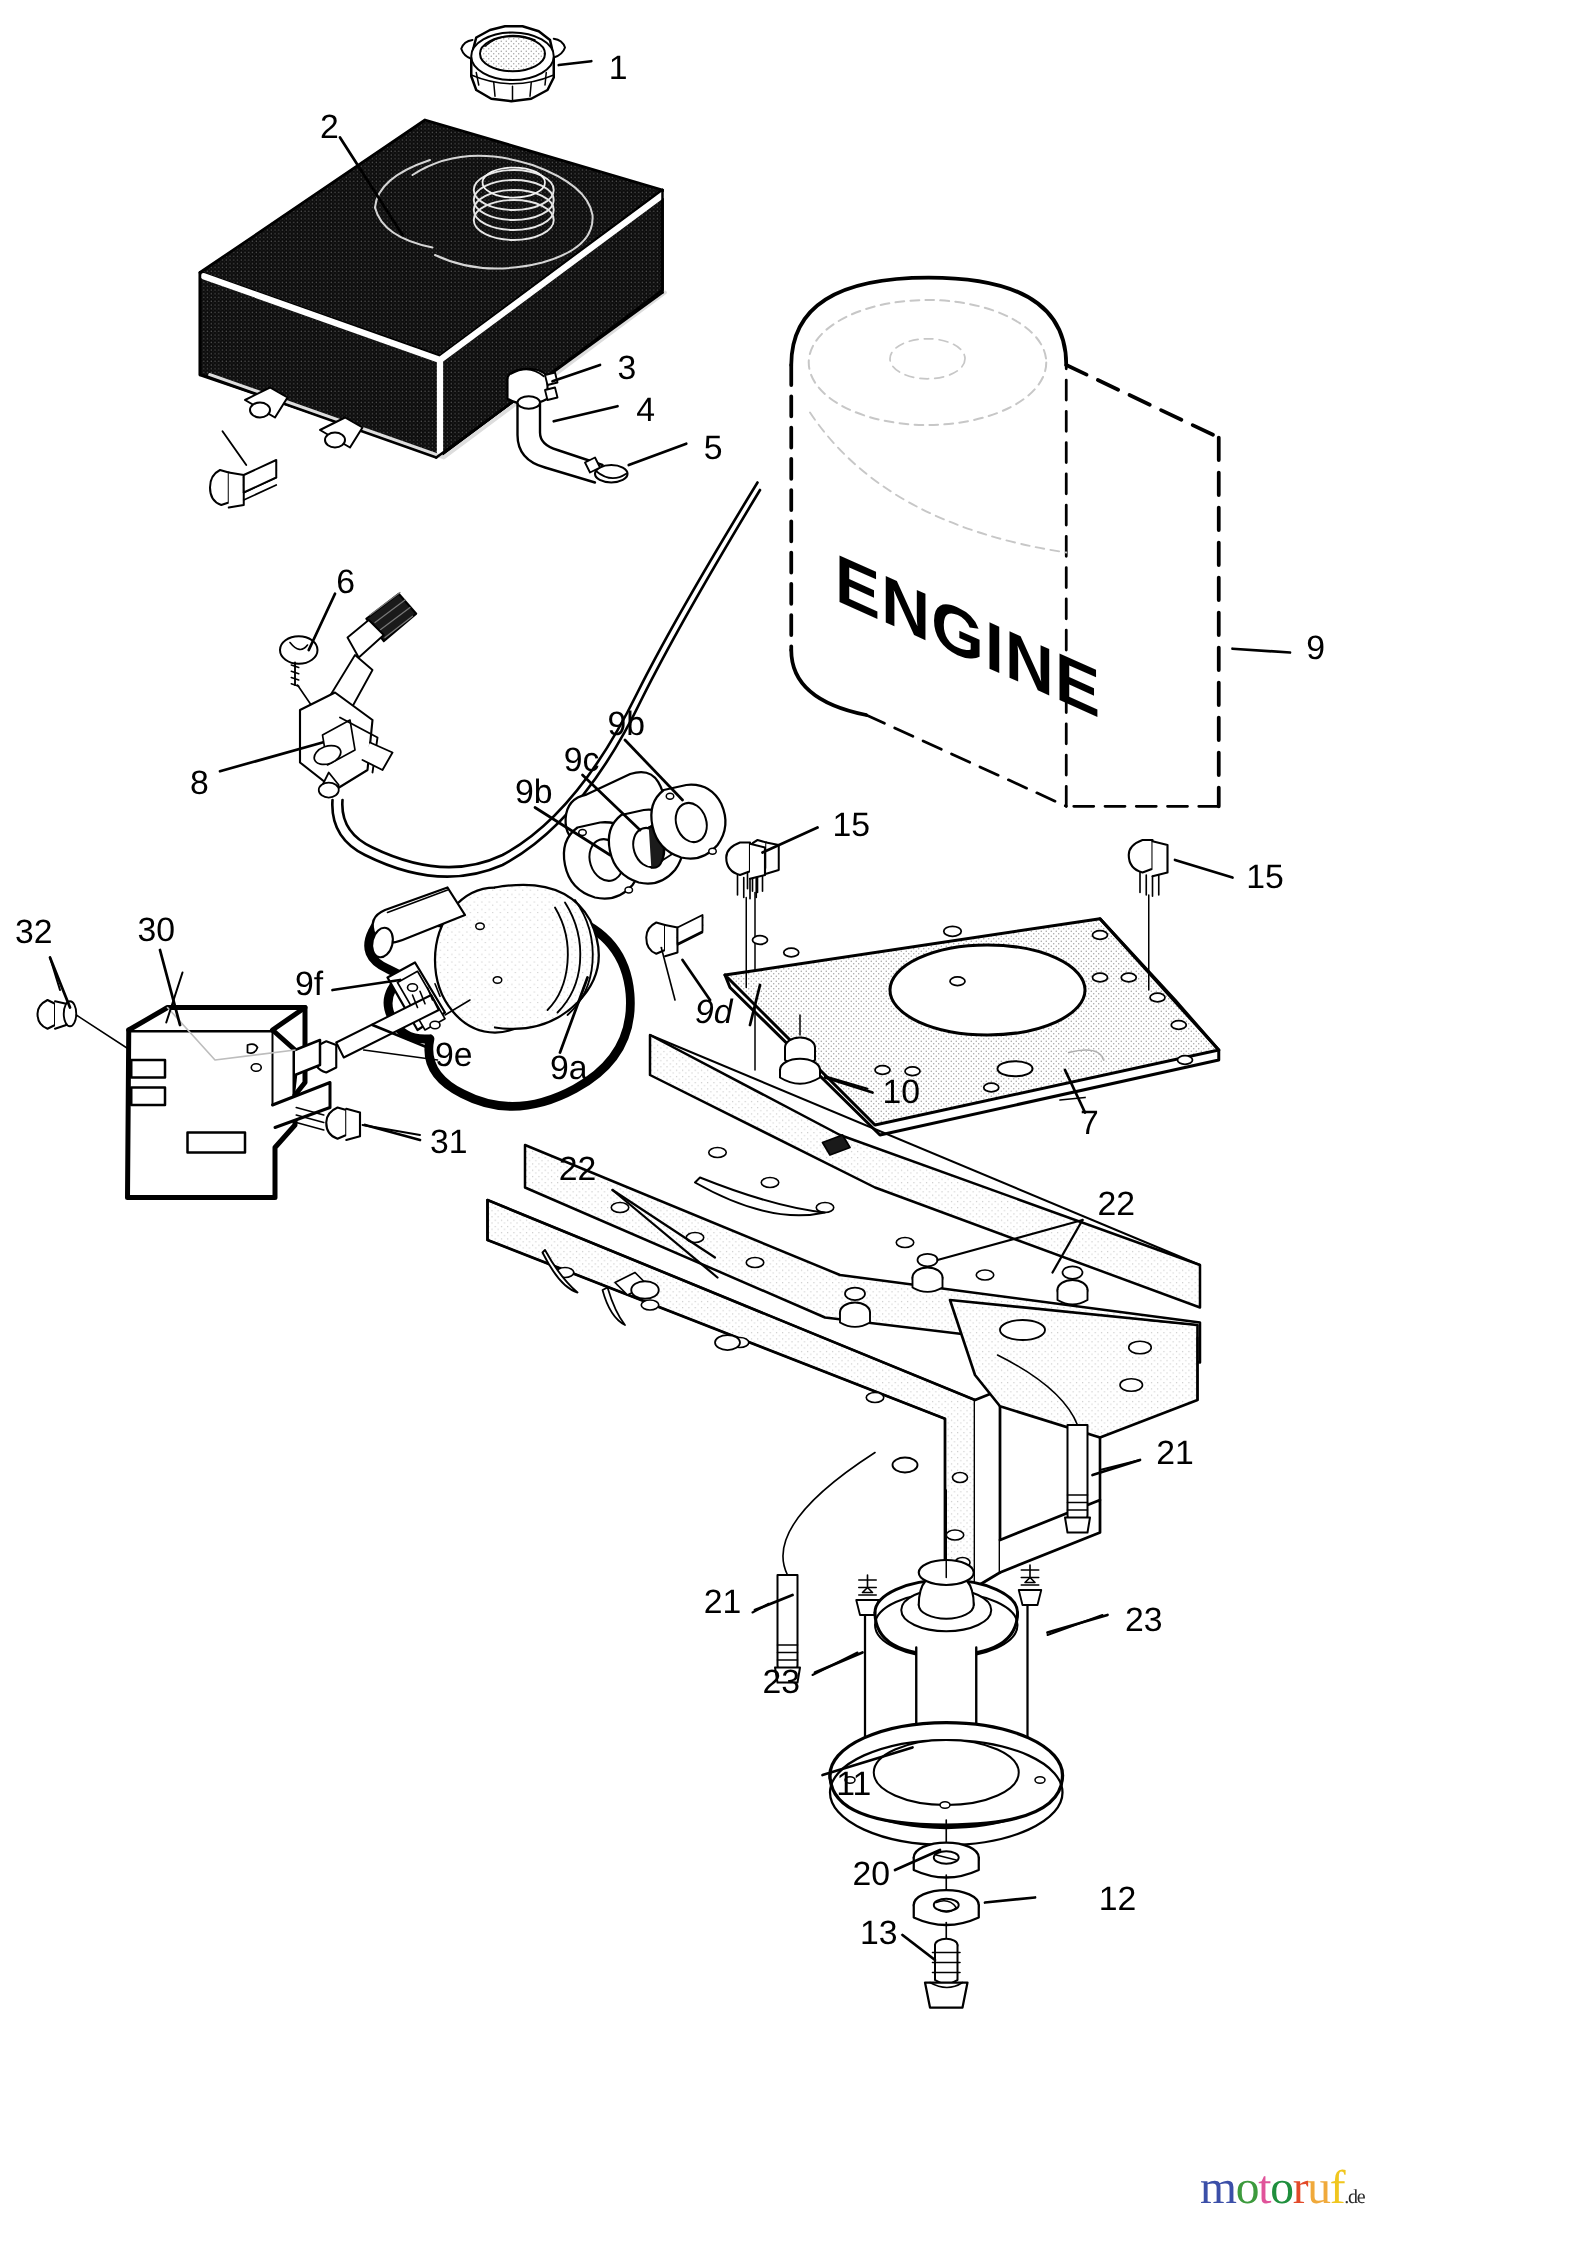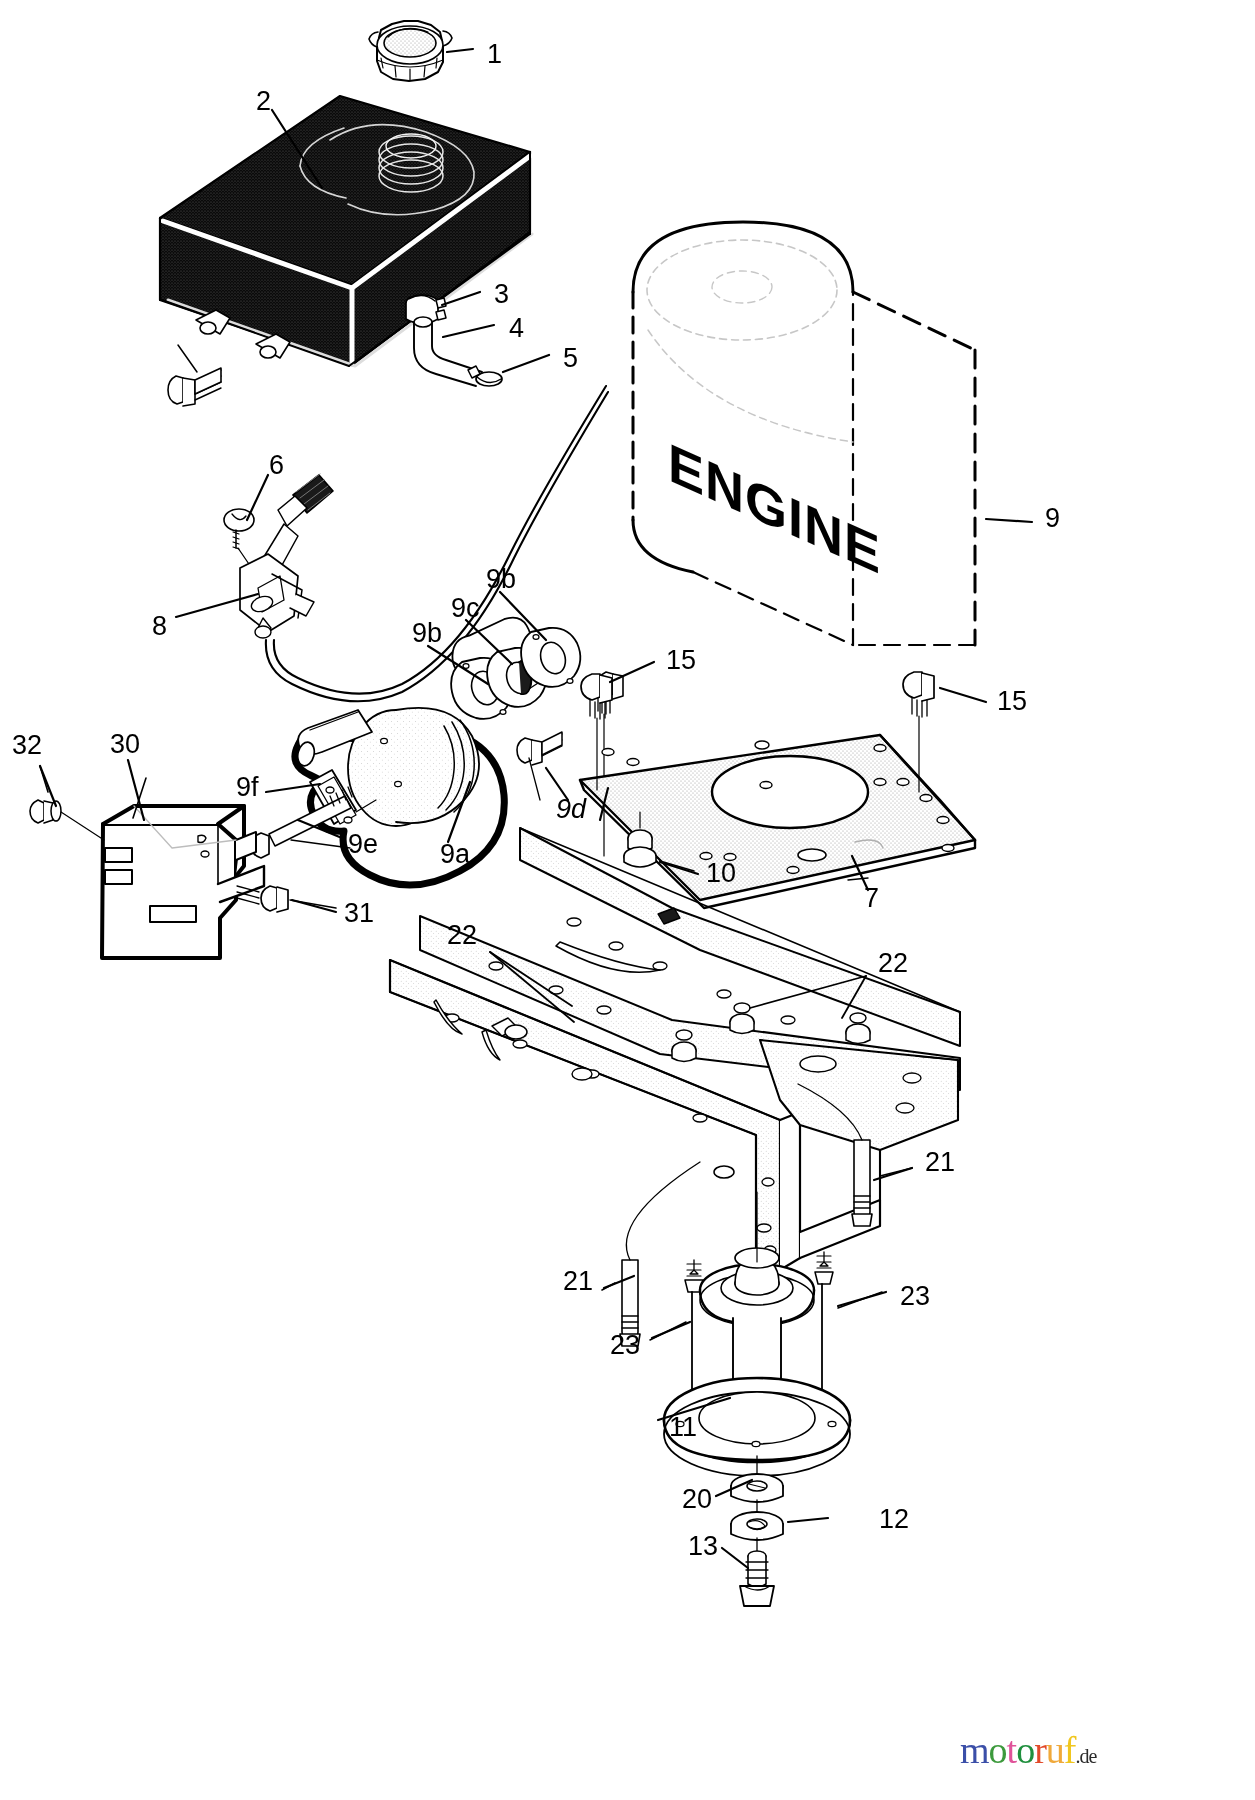--- a/index.html
+++ b/index.html
@@ -2,21 +2,21 @@
 <html><head>
 <meta charset="utf-8">
 <style>
   html,body{margin:0;padding:0;background:#ffffff;}
   body{font-family:"Liberation Sans", sans-serif;}
   #page{position:relative;width:1255px;height:1800px;background:#fff;overflow:hidden;}
   #art{position:absolute;left:0;top:0;width:1255px;height:1800px;}
   .lbl{position:absolute;font-family:"Liberation Sans",sans-serif;font-size:27px;color:#000;
        line-height:1;white-space:nowrap;}
   .logo{position:absolute;font-family:"Liberation Serif",serif;font-size:38px;letter-spacing:-1px;white-space:nowrap;}
-  .logo .suf{font-size:20px;color:#2b2b2b;}
+  .logo .suf{font-size:16px;color:#2b2b2b;}
   .logo .m{color:#3b4fa8;}
   .logo .o1{color:#3d9a3d;}
   .logo .t{color:#e0539a;}
   .logo .o2{color:#1f8f3d;}
   .logo .r{color:#e24a2a;}
   .logo .u{color:#f0a93b;}
   .logo .f{color:#f0c61e;}
 </style>
 </head>
 <body>

